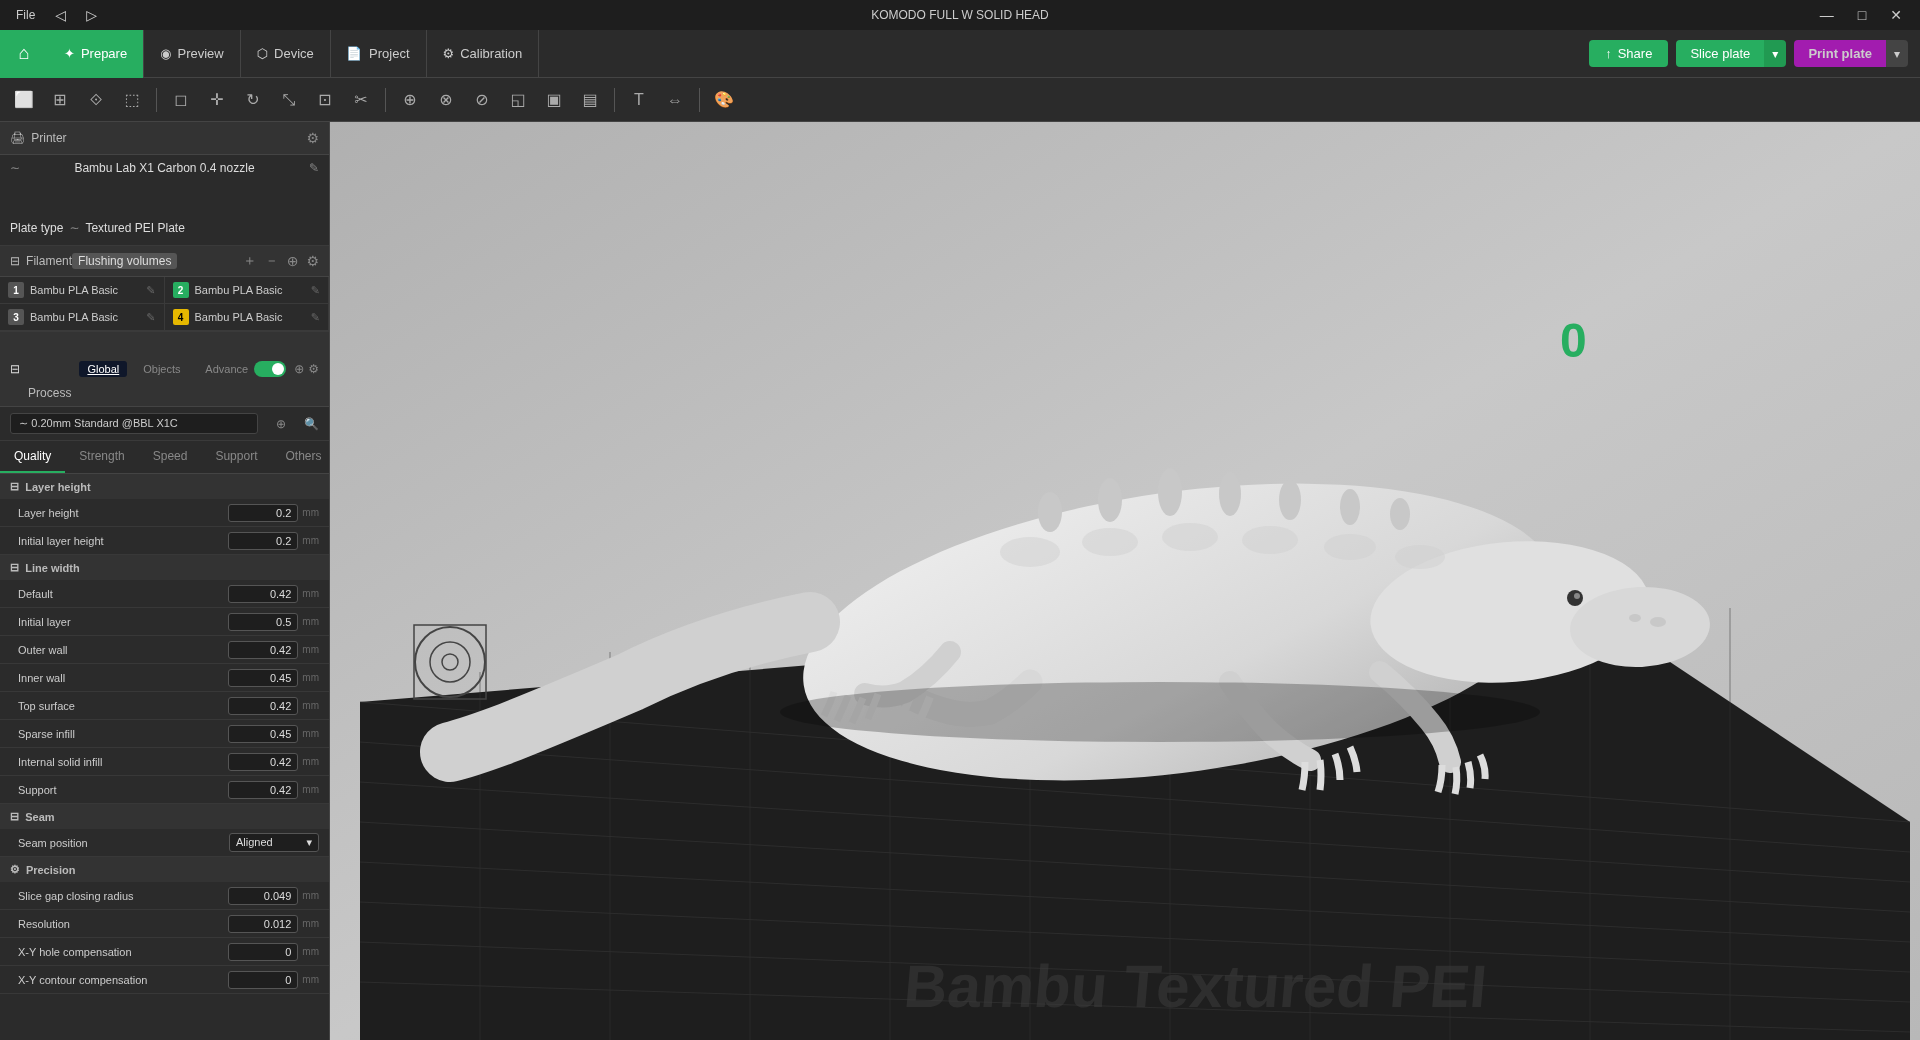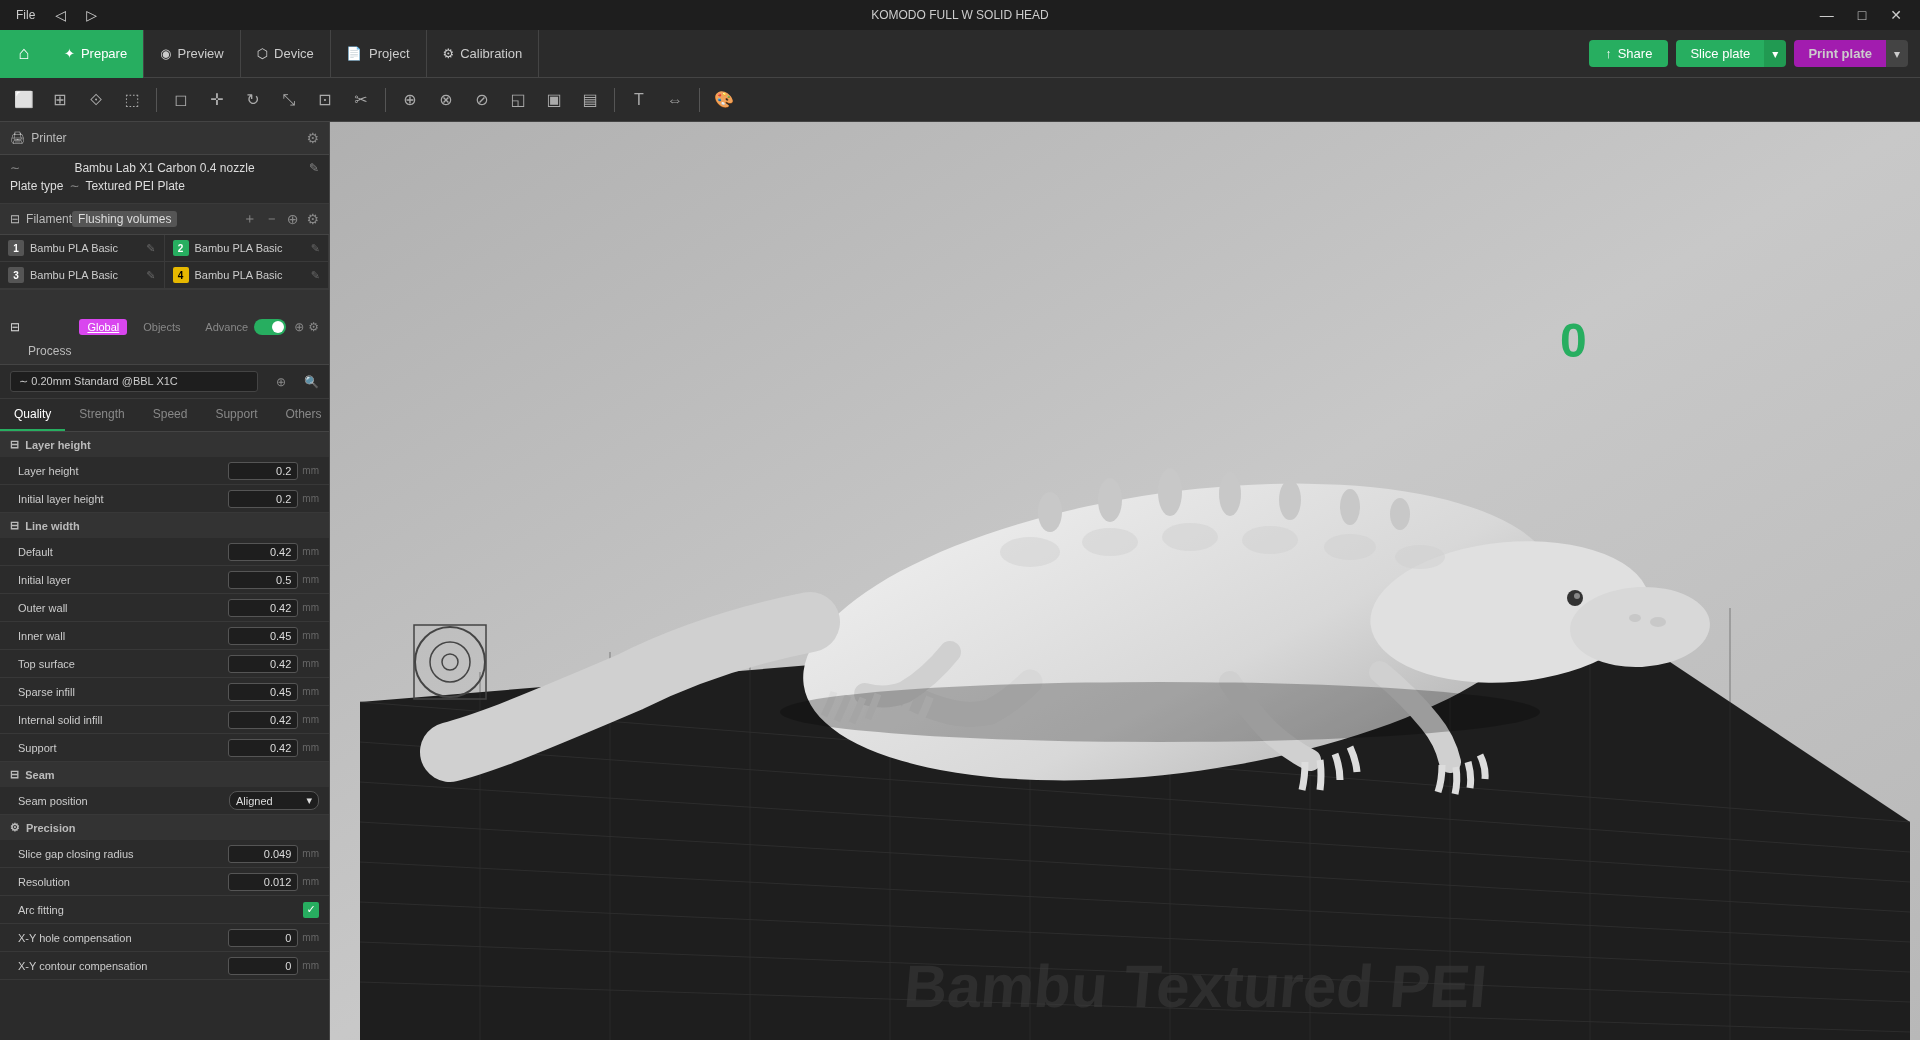--- a/index.html
+++ b/index.html
@@ -187,21 +187,21 @@
     }
     .printer-name .edit-icon { color: #888; cursor: pointer; }
     .plate-type {
       display: flex;
       align-items: center;
       gap: 6px;
       font-size: 12px;
       color: #888;
       padding: 4px 0;
     }
-    .plate-type span { color: #ddd; }
+    .plate-type span { color: #ddd; margin-top: 42px; }
 
     
     .filament-header {
       display: flex;
       align-items: center;
       padding: 6px 10px;
       background: #333;
       border-bottom: 1px solid #444;
     }
     .filament-title {
@@ -265,21 +265,21 @@
     .process-title { font-size: 12px; color: #bbb; margin-top: 48px; }
     .tab-btn {
       background: none;
       border: none;
       color: #888;
       cursor: pointer;
       font-size: 11px;
       padding: 2px 8px;
       border-radius: 3px;
     }
-    .tab-btn.active { background: #d946ef; color: white; text-decoration: underline; }
+    .tab-btn.active { background: #0f172a; color: white; text-decoration: underline; }
     .toggle-switch {
       display: flex;
       align-items: center;
       gap: 6px;
       margin-left: auto;
     }
     .toggle-label { font-size: 11px; color: #888; }
     .toggle {
       width: 32px;
       height: 16px;
@@ -373,27 +373,27 @@
       color: #ddd;
       font-size: 11px;
       padding: 2px 6px;
       width: 70px;
       text-align: right;
     }
     .settings-unit { font-size: 10px; color: #666; }
     .settings-dropdown {
       background: #1e1e1e;
       border: 1px solid #555;
-      border-radius: 8px;
+      border-radius: 3px;
       color: #ddd;
       font-size: 11px;
       padding: 2px 6px;
       width: 90px;
       display: flex;
-      align-items: center;
+      align-items: flex-start;
       justify-content: space-between;
       cursor: pointer;
     }
     .checkbox-on {
       width: 16px;
       height: 16px;
       background: #27ae60;
       border-radius: 2px;
       display: flex;
       align-items: center;
@@ -702,26 +702,20 @@
         </div>
       </div>
       <div class="settings-row">
         <span class="settings-label">Resolution</span>
         <div class="settings-value">
           <input class="settings-input" value="0.012" style="">
           <span class="settings-unit">mm</span>
         </div>
       </div>
       <div class="settings-row">
-        <span class="settings-label">Arc fitting</span>
-        <div class="settings-value">
-          <div class="checkbox-on">✓</div>
-        </div>
-      </div>
-      <div class="settings-row">
         <span class="settings-label">X-Y hole compensation</span>
         <div class="settings-value">
           <input class="settings-input" value="0" style="">
           <span class="settings-unit">mm</span>
         </div>
       </div>
       <div class="settings-row">
         <span class="settings-label">X-Y contour compensation</span>
         <div class="settings-value">
           <input class="settings-input" value="0" style="">

